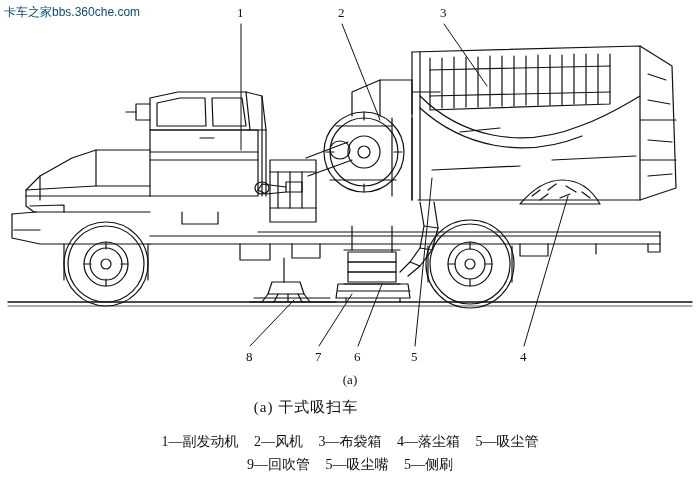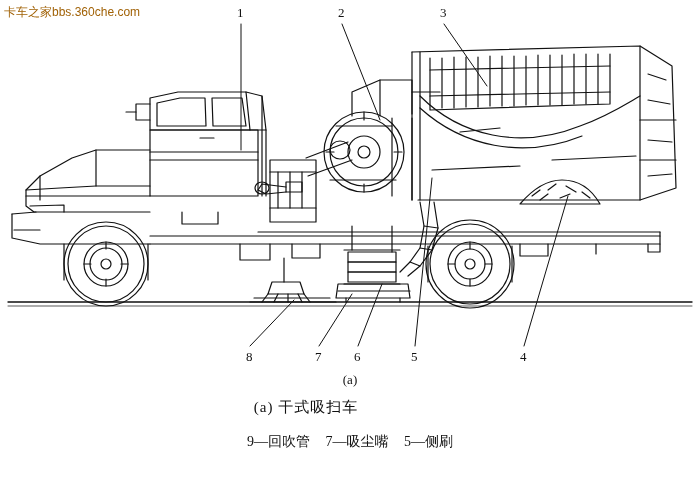--- a/index.html
+++ b/index.html
@@ -15,21 +15,21 @@
     width: 700px;
     height: 481px;
     background: #ffffff;
     overflow: hidden;
   }
   #watermark {
     position: absolute;
     left: 4px;
     top: 4px;
     font-size: 12px;
-    color: #a16207;
+    color: #0c4a6e;
     font-family: "Liberation Sans", sans-serif;
     letter-spacing: 0px;
     white-space: nowrap;
   }
   #figure {
     position: absolute;
     left: 0;
     top: 0;
     width: 700px;
     height: 370px;
@@ -295,19 +295,26 @@
   <div class="calloutnum" style="left:411px; top:350px;">5</div>
   <div class="calloutnum" style="left:354px; top:350px;">6</div>
   <div class="calloutnum" style="left:315px; top:350px;">7</div>
   <div class="calloutnum" style="left:246px; top:350px;">8</div>
 
   <div id="caption-sub">(a)</div>
   <div id="caption-main">(a) 干式吸扫车</div>
 
   <div id="legend">
     <div class="legend-line">
+      <span class="legend-item">1—副发动机</span>
+      <span class="legend-item">2—风机</span>
+      <span class="legend-item">3—布袋箱</span>
+      <span class="legend-item">4—落尘箱</span>
+      <span class="legend-item">5—吸尘管</span>
+    </div>
+    <div class="legend-line">
       <span class="legend-item">9—回吹管</span>
-      <span class="legend-item">7—吸尘嘴</span>
+      <span class="legend-item">5—吸尘嘴</span>
       <span class="legend-item">5—侧刷</span>
     </div>
   </div>
 
 </div>
 
 </body></html>

